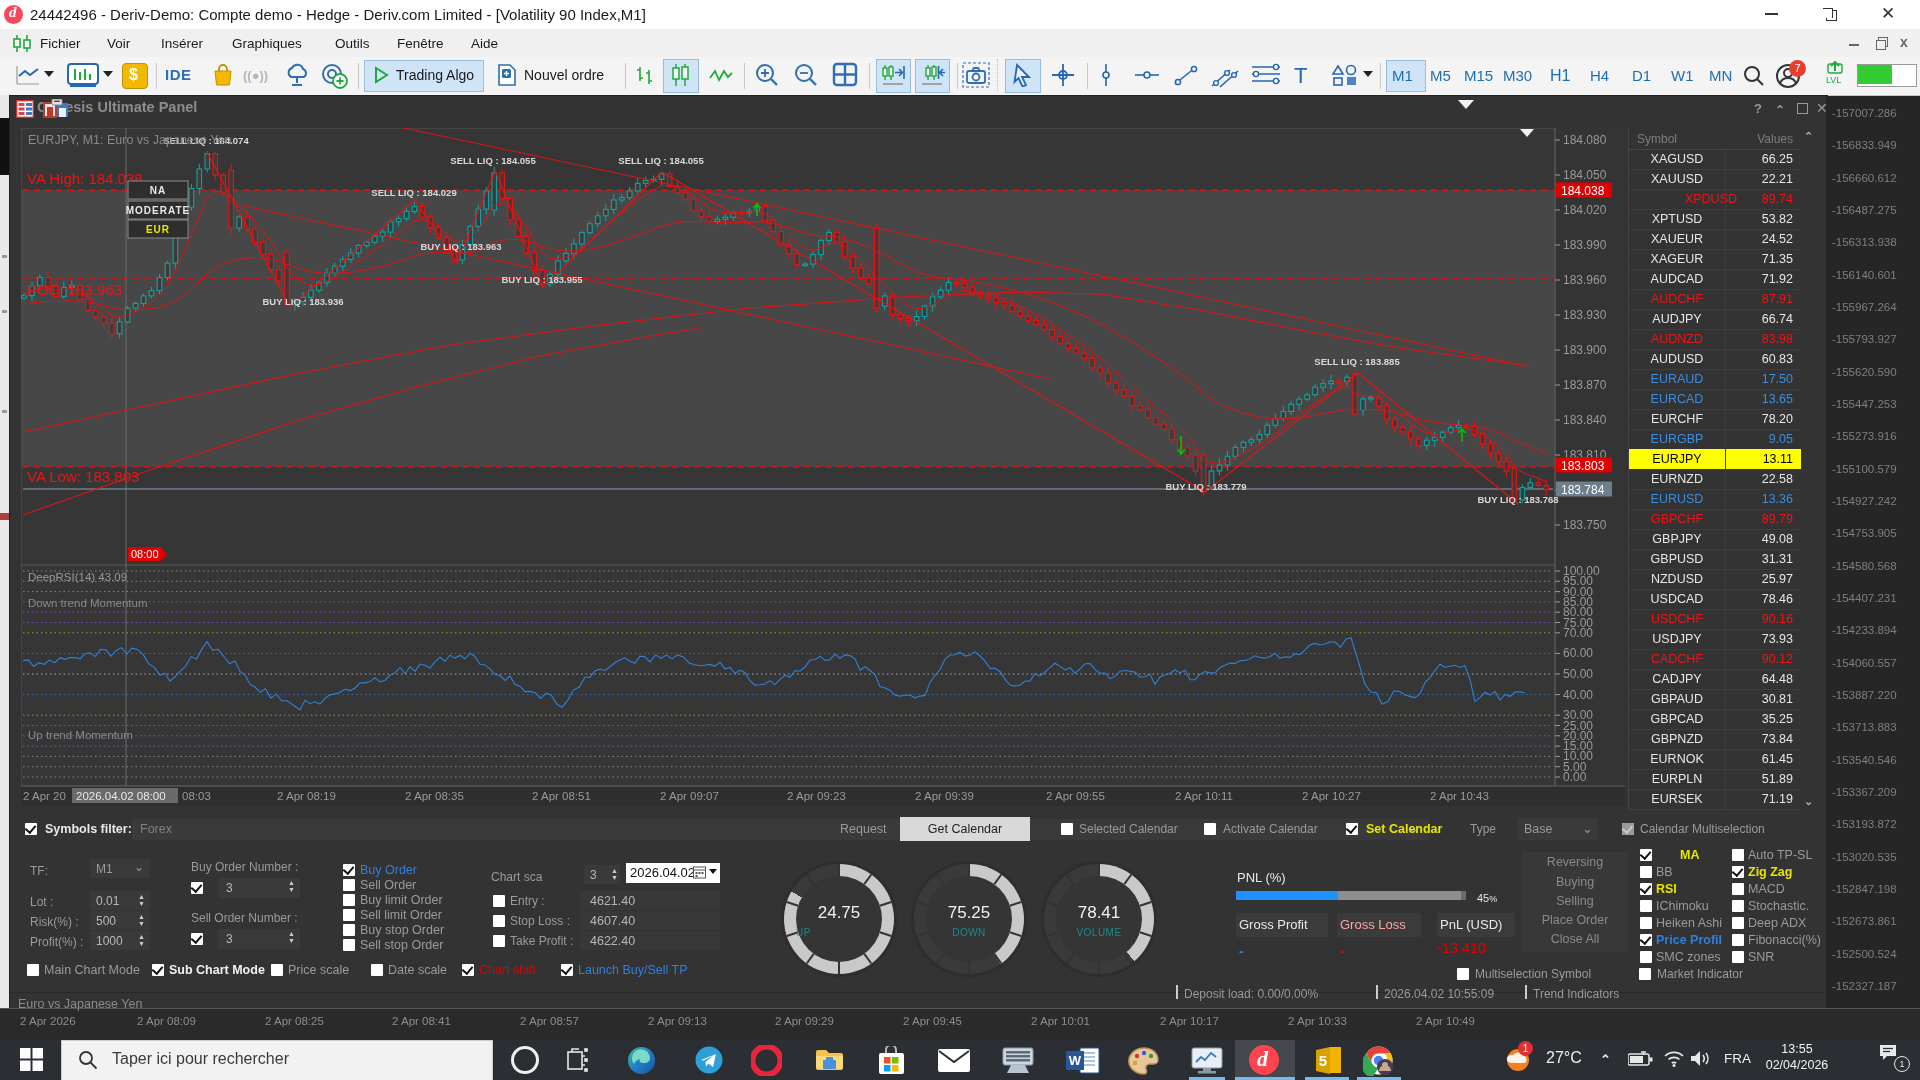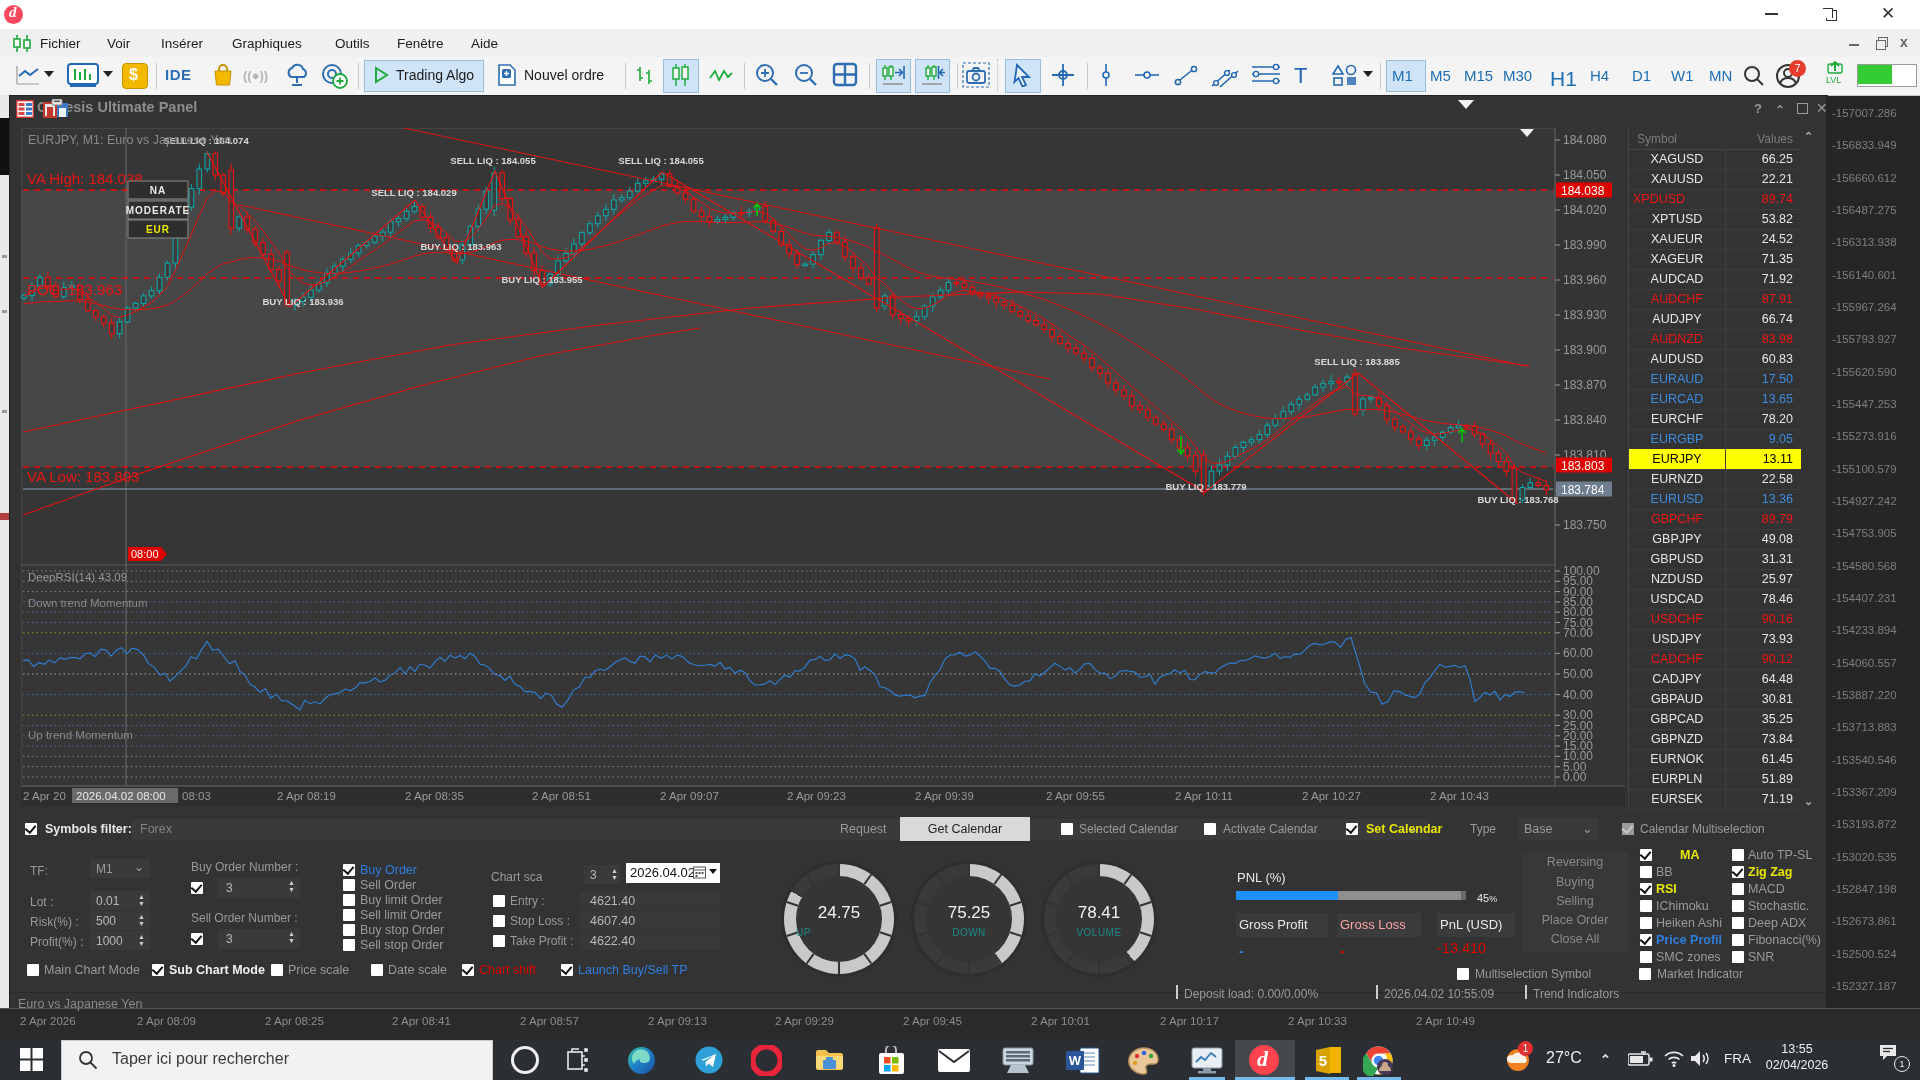--- a/index.html
+++ b/index.html
@@ -6,20 +6,21 @@
 .cb{position:absolute;width:12px;height:12px;background:#fff;border-radius:1px}
 .cb.chk:after{content:"";position:absolute;left:2px;top:0px;width:5px;height:8px;border:solid #111;border-width:0 2px 2px 0;transform:rotate(40deg)}
 .cbg{position:absolute;width:12px;height:12px;background:#9a9a9a}
 .cbg:after{content:"";position:absolute;left:2px;top:0px;width:5px;height:8px;border:solid #c8c8c8;border-width:0 2px 2px 0;transform:rotate(40deg)}
 .lbl{position:absolute;font-size:12px;color:#9a9a9a;white-space:nowrap}
 </style></head><body>
 
 <div class="abs" style="left:0;top:0;width:1920px;height:29px;background:#fff">
 <div class="abs" style="left:4px;top:5px;width:19px;height:19px;border-radius:50%;background:#f8485e"></div>
 <div class="abs" style="left:9px;top:4px;color:#fff;font-size:15px;font-weight:bold;font-style:italic;font-family:'Liberation Serif',serif">d</div>
+<div class="abs" style="left:30px;top:6px;color:#1a1a1a;font-size:15px">24442496 - Deriv-Demo: Compte demo - Hedge - Deriv.com Limited - [Volatility 90 Index,M1]</div>
 <div class="abs" style="left:1765px;top:13px;width:13px;height:1.6px;background:#333"></div>
 <div class="abs" style="left:1826px;top:10px;width:9px;height:9px;border:1.4px solid #333;background:#fff"></div>
 <div class="abs" style="left:1823px;top:8px;width:9px;height:9px;border:1.4px solid #333;border-bottom:none;border-left:none;background:#fff"></div>
 <div class="abs" style="left:1881px;top:6px;color:#333;font-size:17px;line-height:16px">✕</div>
 </div>
 <div class="abs" style="left:0;top:29px;width:1920px;height:28px;background:#f0f0f0">
 <svg class="abs" style="left:12px;top:6px" width="22" height="17" viewBox="0 0 22 17">
       <g stroke="#1faa3c" stroke-width="1.6" fill="none">
         <line x1="5" y1="0" x2="5" y2="17"></line>
         <rect x="2" y="4" width="6" height="8" fill="#fff"></rect>
@@ -201,21 +202,21 @@
       <rect x="4" y="16" width="8" height="7" fill="none" stroke="#2468b4" stroke-width="1.6"></rect>
       <rect x="17" y="15" width="9" height="8" fill="#2468b4" opacity="0.8"></rect>
     </svg>
 <div class="abs" style="left:1363px;top:14px;width:0;height:0;border-left:5px solid transparent;border-right:5px solid transparent;border-top:6px solid #222"></div>
 <div class="abs" style="left:1380px;top:6px;width:1px;height:26px;background:#c9c9c9"></div>
 <div class="abs" style="left:1386px;top:3px;width:38px;height:30px;background:#cfe4f7;border:1px solid #98bcdc"></div>
 <div class="abs" style="left:1392px;top:10px;color:#1e6db4;font-size:15px">M1</div>
 <div class="abs" style="left:1430px;top:10px;color:#1e6db4;font-size:15px">M5</div>
 <div class="abs" style="left:1464px;top:10px;color:#1e6db4;font-size:15px">M15</div>
 <div class="abs" style="left:1503px;top:10px;color:#1e6db4;font-size:15px">M30</div>
-<div class="abs" style="left:1550px;top:10px;color:#1e6db4;font-size:21px">H1</div>
+<div class="abs" style="left:1550px;top:10px;color:#1e6db4;font-size:16px">H1</div>
 <div class="abs" style="left:1590px;top:10px;color:#1e6db4;font-size:15px">H4</div>
 <div class="abs" style="left:1632px;top:10px;color:#1e6db4;font-size:15px">D1</div>
 <div class="abs" style="left:1671px;top:10px;color:#1e6db4;font-size:15px">W1</div>
 <div class="abs" style="left:1709px;top:10px;color:#1e6db4;font-size:15px">MN</div>
 <svg class="abs" style="left:1742px;top:7px" width="24" height="24">
       <circle cx="10" cy="10" r="7" fill="none" stroke="#333" stroke-width="2"></circle>
       <path d="M15 15 l6 6" stroke="#333" stroke-width="2"></path>
     </svg>
 <svg class="abs" style="left:1775px;top:6px" width="26" height="26">
       <circle cx="13" cy="13" r="11" fill="none" stroke="#333" stroke-width="2"></circle>
@@ -809,21 +810,21 @@
       <span style="position:absolute;left:0;top:3px;width:96px;text-align:center;color:#e6e6e6;font-size:12.5px">XAGUSD</span>
       <span style="position:absolute;right:8px;top:3px;color:#e6e6e6;font-size:12.5px">66.25</span>
       <span style="position:absolute;left:96px;top:0;width:1px;height:20px;background:#3d3d3d"></span>
     </div>
 <div style="position:absolute;left:0;top:41px;width:172px;height:20px;border-bottom:1px solid #3d3d3d">
       <span style="position:absolute;left:0;top:3px;width:96px;text-align:center;color:#e6e6e6;font-size:12.5px">XAUUSD</span>
       <span style="position:absolute;right:8px;top:3px;color:#e6e6e6;font-size:12.5px">22.21</span>
       <span style="position:absolute;left:96px;top:0;width:1px;height:20px;background:#3d3d3d"></span>
     </div>
 <div style="position:absolute;left:0;top:61px;width:172px;height:20px;border-bottom:1px solid #3d3d3d">
-      <span style="position:absolute;left:4px;top:3px;width:96px;text-align:left;color:#f01414;font-size:12.5px">XPDUSD</span>
+      <span style="position:absolute;left:12px;top:3px;width:96px;text-align:right;color:#f01414;font-size:12.5px">XPDUSD</span>
       <span style="position:absolute;right:8px;top:3px;color:#f01414;font-size:12.5px">89.74</span>
       <span style="position:absolute;left:96px;top:0;width:1px;height:20px;background:#3d3d3d"></span>
     </div>
 <div style="position:absolute;left:0;top:81px;width:172px;height:20px;border-bottom:1px solid #3d3d3d">
       <span style="position:absolute;left:0;top:3px;width:96px;text-align:center;color:#e6e6e6;font-size:12.5px">XPTUSD</span>
       <span style="position:absolute;right:8px;top:3px;color:#e6e6e6;font-size:12.5px">53.82</span>
       <span style="position:absolute;left:96px;top:0;width:1px;height:20px;background:#3d3d3d"></span>
     </div>
 <div style="position:absolute;left:0;top:101px;width:172px;height:20px;border-bottom:1px solid #3d3d3d">
       <span style="position:absolute;left:0;top:3px;width:96px;text-align:center;color:#e6e6e6;font-size:12.5px">XAUEUR</span>

